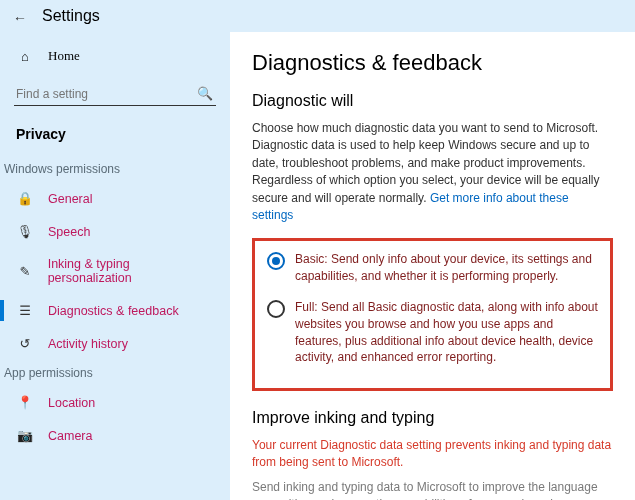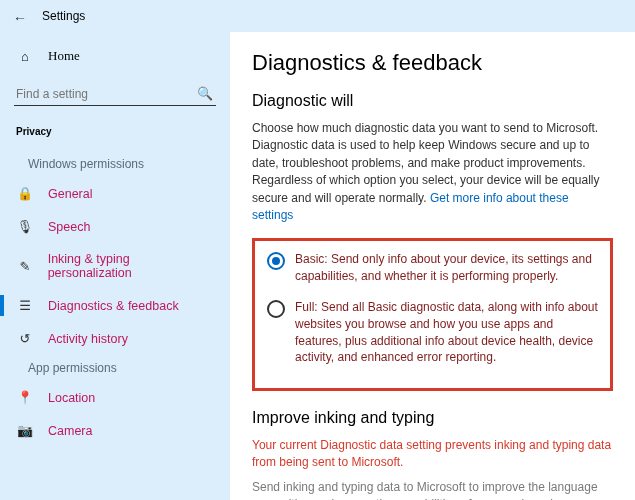--- a/index.html
+++ b/index.html
@@ -1,30 +1,30 @@
 <!DOCTYPE html>
 <html><head>
 <meta charset="utf-8">
 <style>
 * { box-sizing: border-box; margin: 0; padding: 0; font-family: "Segoe UI", sans-serif; }
 body { width: 635px; height: 500px; overflow: hidden; background: #fff; color: #000; font-size: 12px; }
 .app { display: flex; flex-direction: column; height: 100%; }
 .titlebar { display: flex; align-items: center; height: 32px; padding: 0 10px; background: #dceefb; }
 .titlebar .back { width: 20px; text-align: center; font-size: 14px; color: #333; cursor: pointer; }
-.titlebar .title { margin-left: 12px; font-size: 12px; }
+.titlebar .title { margin-left: 12px; font-size: 16px; }
 .body { display: flex; flex: 1; height: calc(100% - 32px); }
 .sidebar { width: 230px; background: #dceefb; display: flex; flex-direction: column; padding-top: 8px; }
 .home { display: flex; align-items: center; padding: 8px 16px; cursor: pointer; }
 .home .icon { width: 18px; text-align: center; font-size: 13px; }
 .home .label { margin-left: 14px; font-size: 13px; font-family: Liberation Serif, serif; }
 .searchbox { margin: 10px 14px 14px; display: flex; align-items: center; border-bottom: 1.5px solid #333; padding: 4px 2px; }
 .searchbox input { flex: 1; border: none; background: transparent; outline: none; font-size: 12px; color: #6d28d9; }
 .searchbox .sicon { font-size: 13px; color: #333; }
-.cat { padding: 6px 16px 14px; font-size: 10px; font-weight: 600; }
-.group-label { padding: 6px 28px; font-size: 12px; color: #5a6b77; }
+.cat { padding: 6px 16px 14px; font-size: 14px; font-weight: 600; }
+.group-label { padding: 6px 4px; font-size: 12px; color: #5a6b77; }
 .nav-item { display: flex; align-items: center; padding: 9px 16px; cursor: pointer; position: relative; }
 .nav-item .icon { width: 18px; text-align: center; font-size: 13px; color: #333; }
 .nav-item .label { margin-left: 14px; font-size: 12.5px; color: #be185d; }
 .nav-item.selected::before { content: ""; position: absolute; left: 0; top: 6px; bottom: 6px; width: 4px; background: #0078d4; }
 .content { flex: 1; padding: 18px 22px 10px 22px; overflow-y: auto; }
 .content h1 { font-size: 22px; font-weight: 400; margin-bottom: 16px; }
 .content h2 { font-size: 16px; font-weight: 400; margin-bottom: 10px; }
 .desc { font-size: 12px; color: #333; line-height: 1.45; margin-bottom: 14px; }
 .desc a { color: #0067c0; text-decoration: none; cursor: pointer; }
 .redbox { border: 3px solid #d63a2a; padding: 10px 12px; margin-bottom: 18px; }

